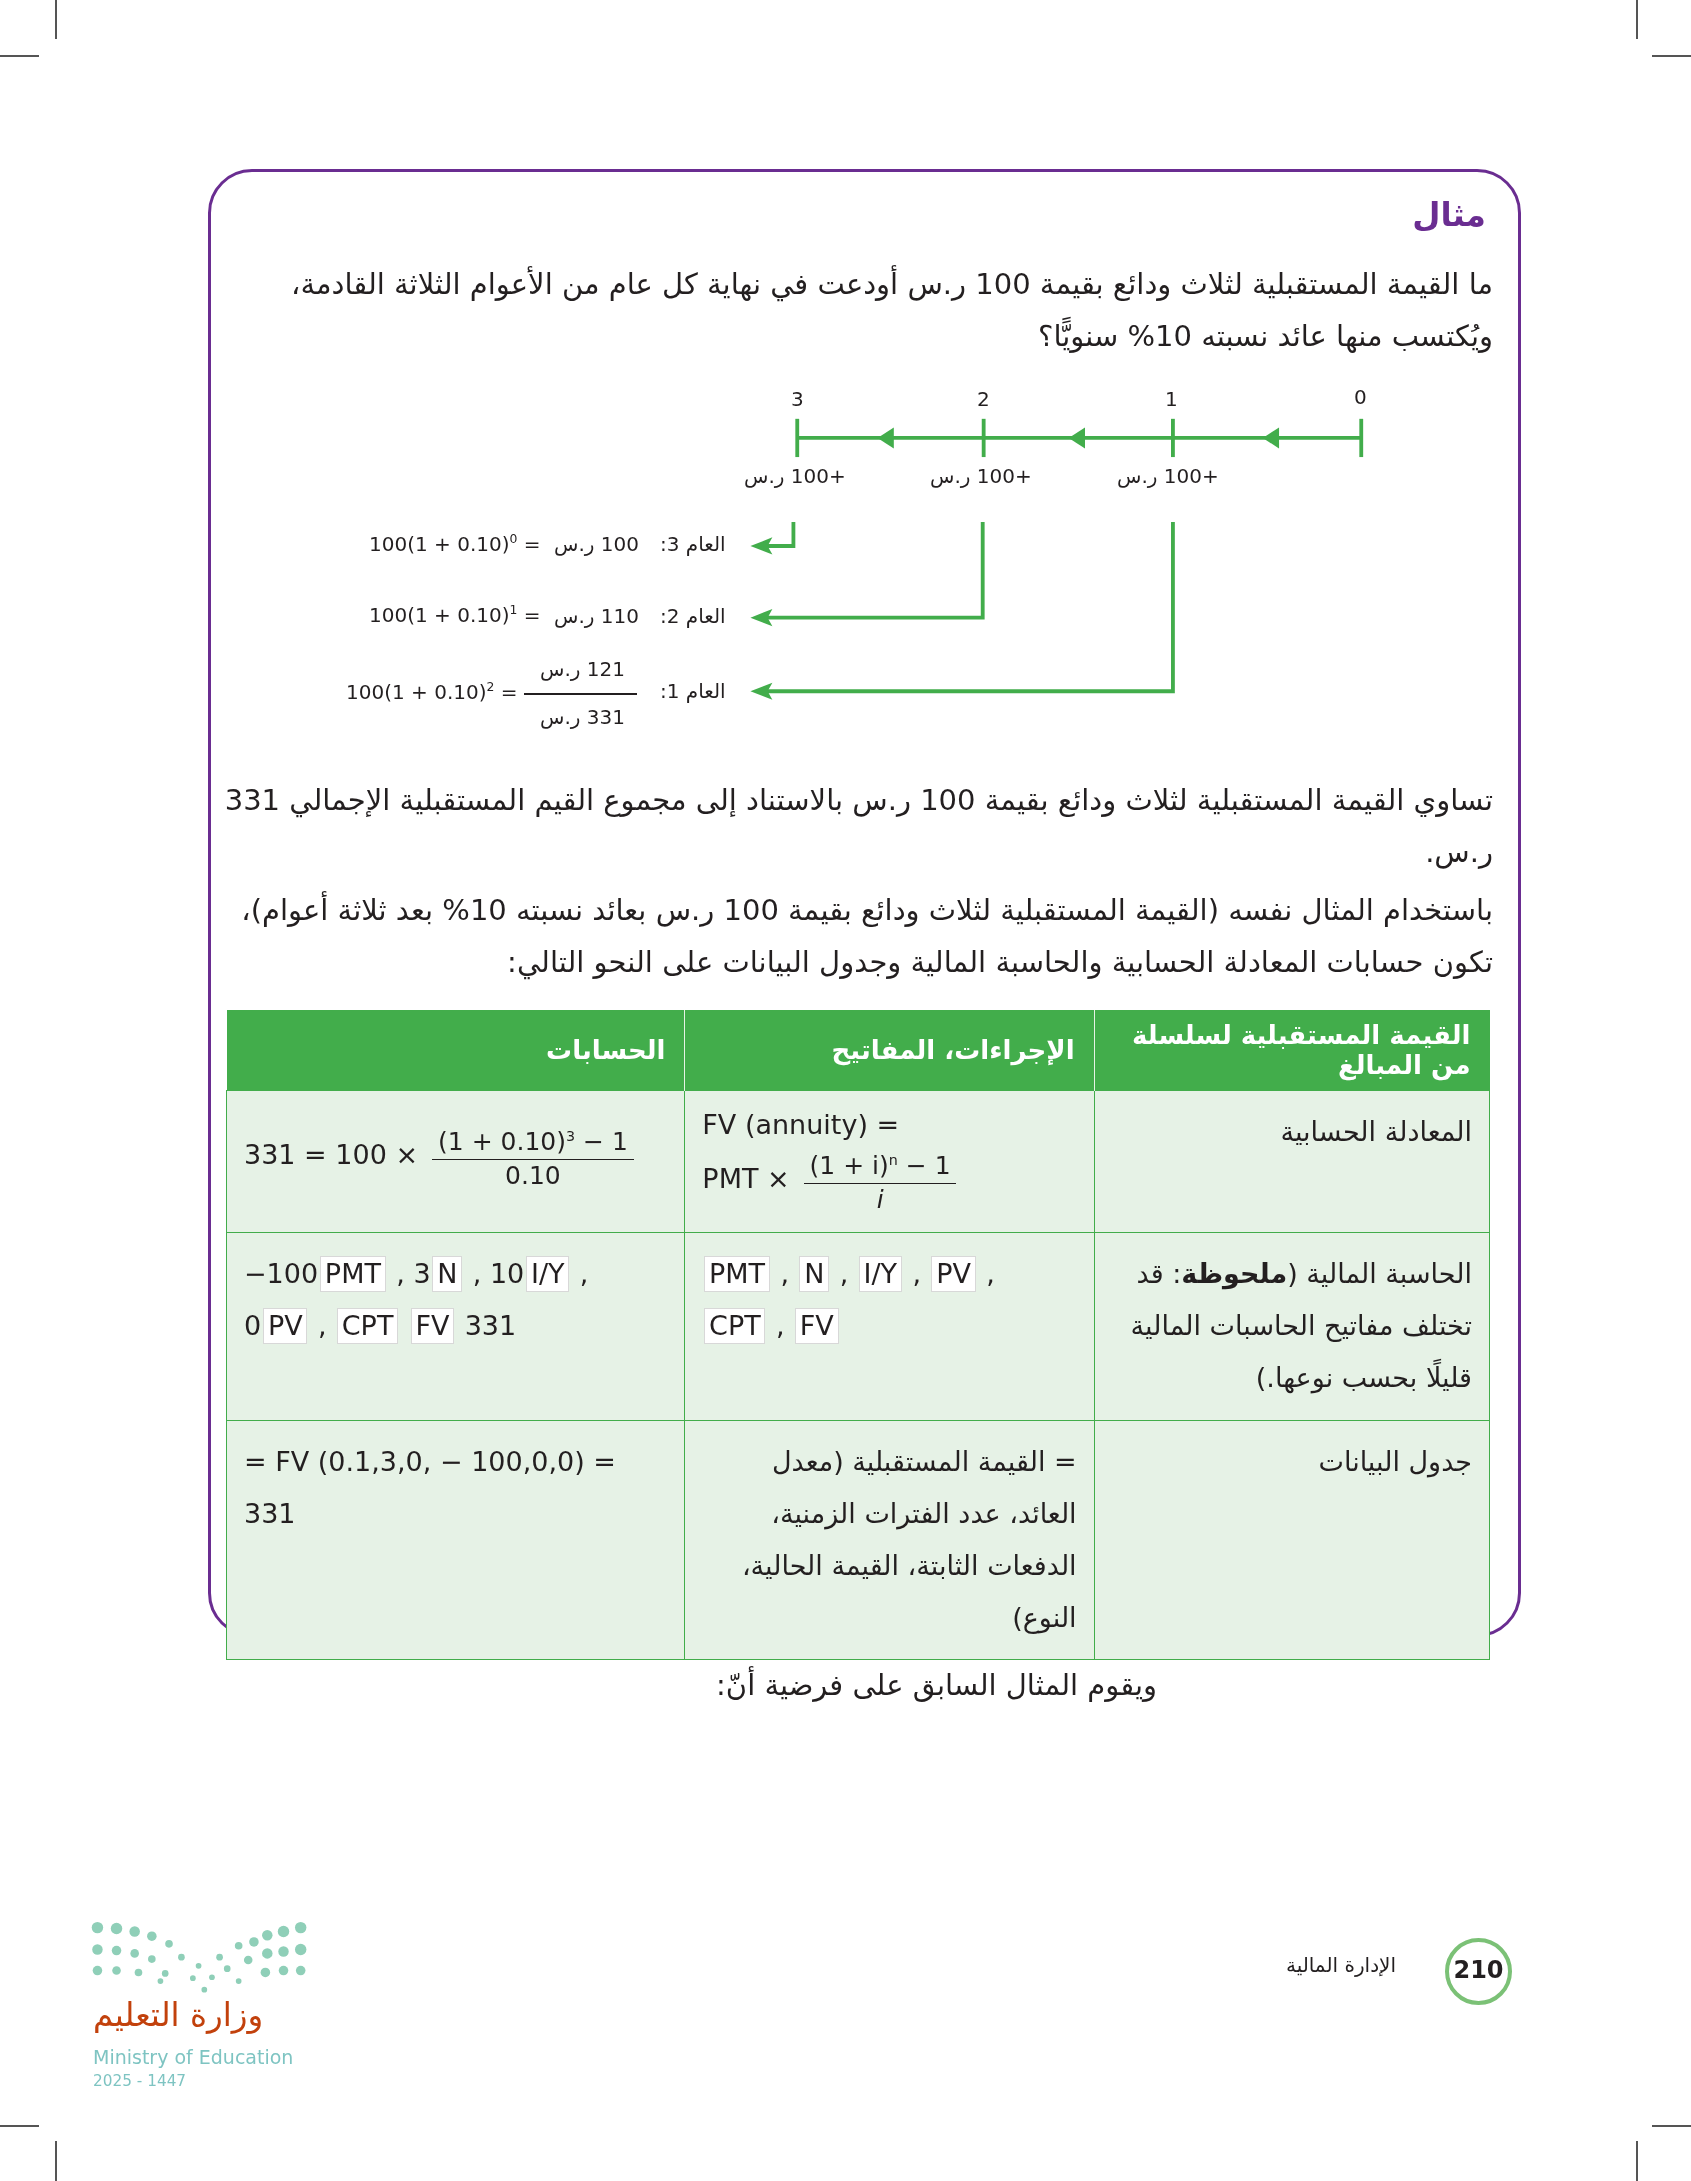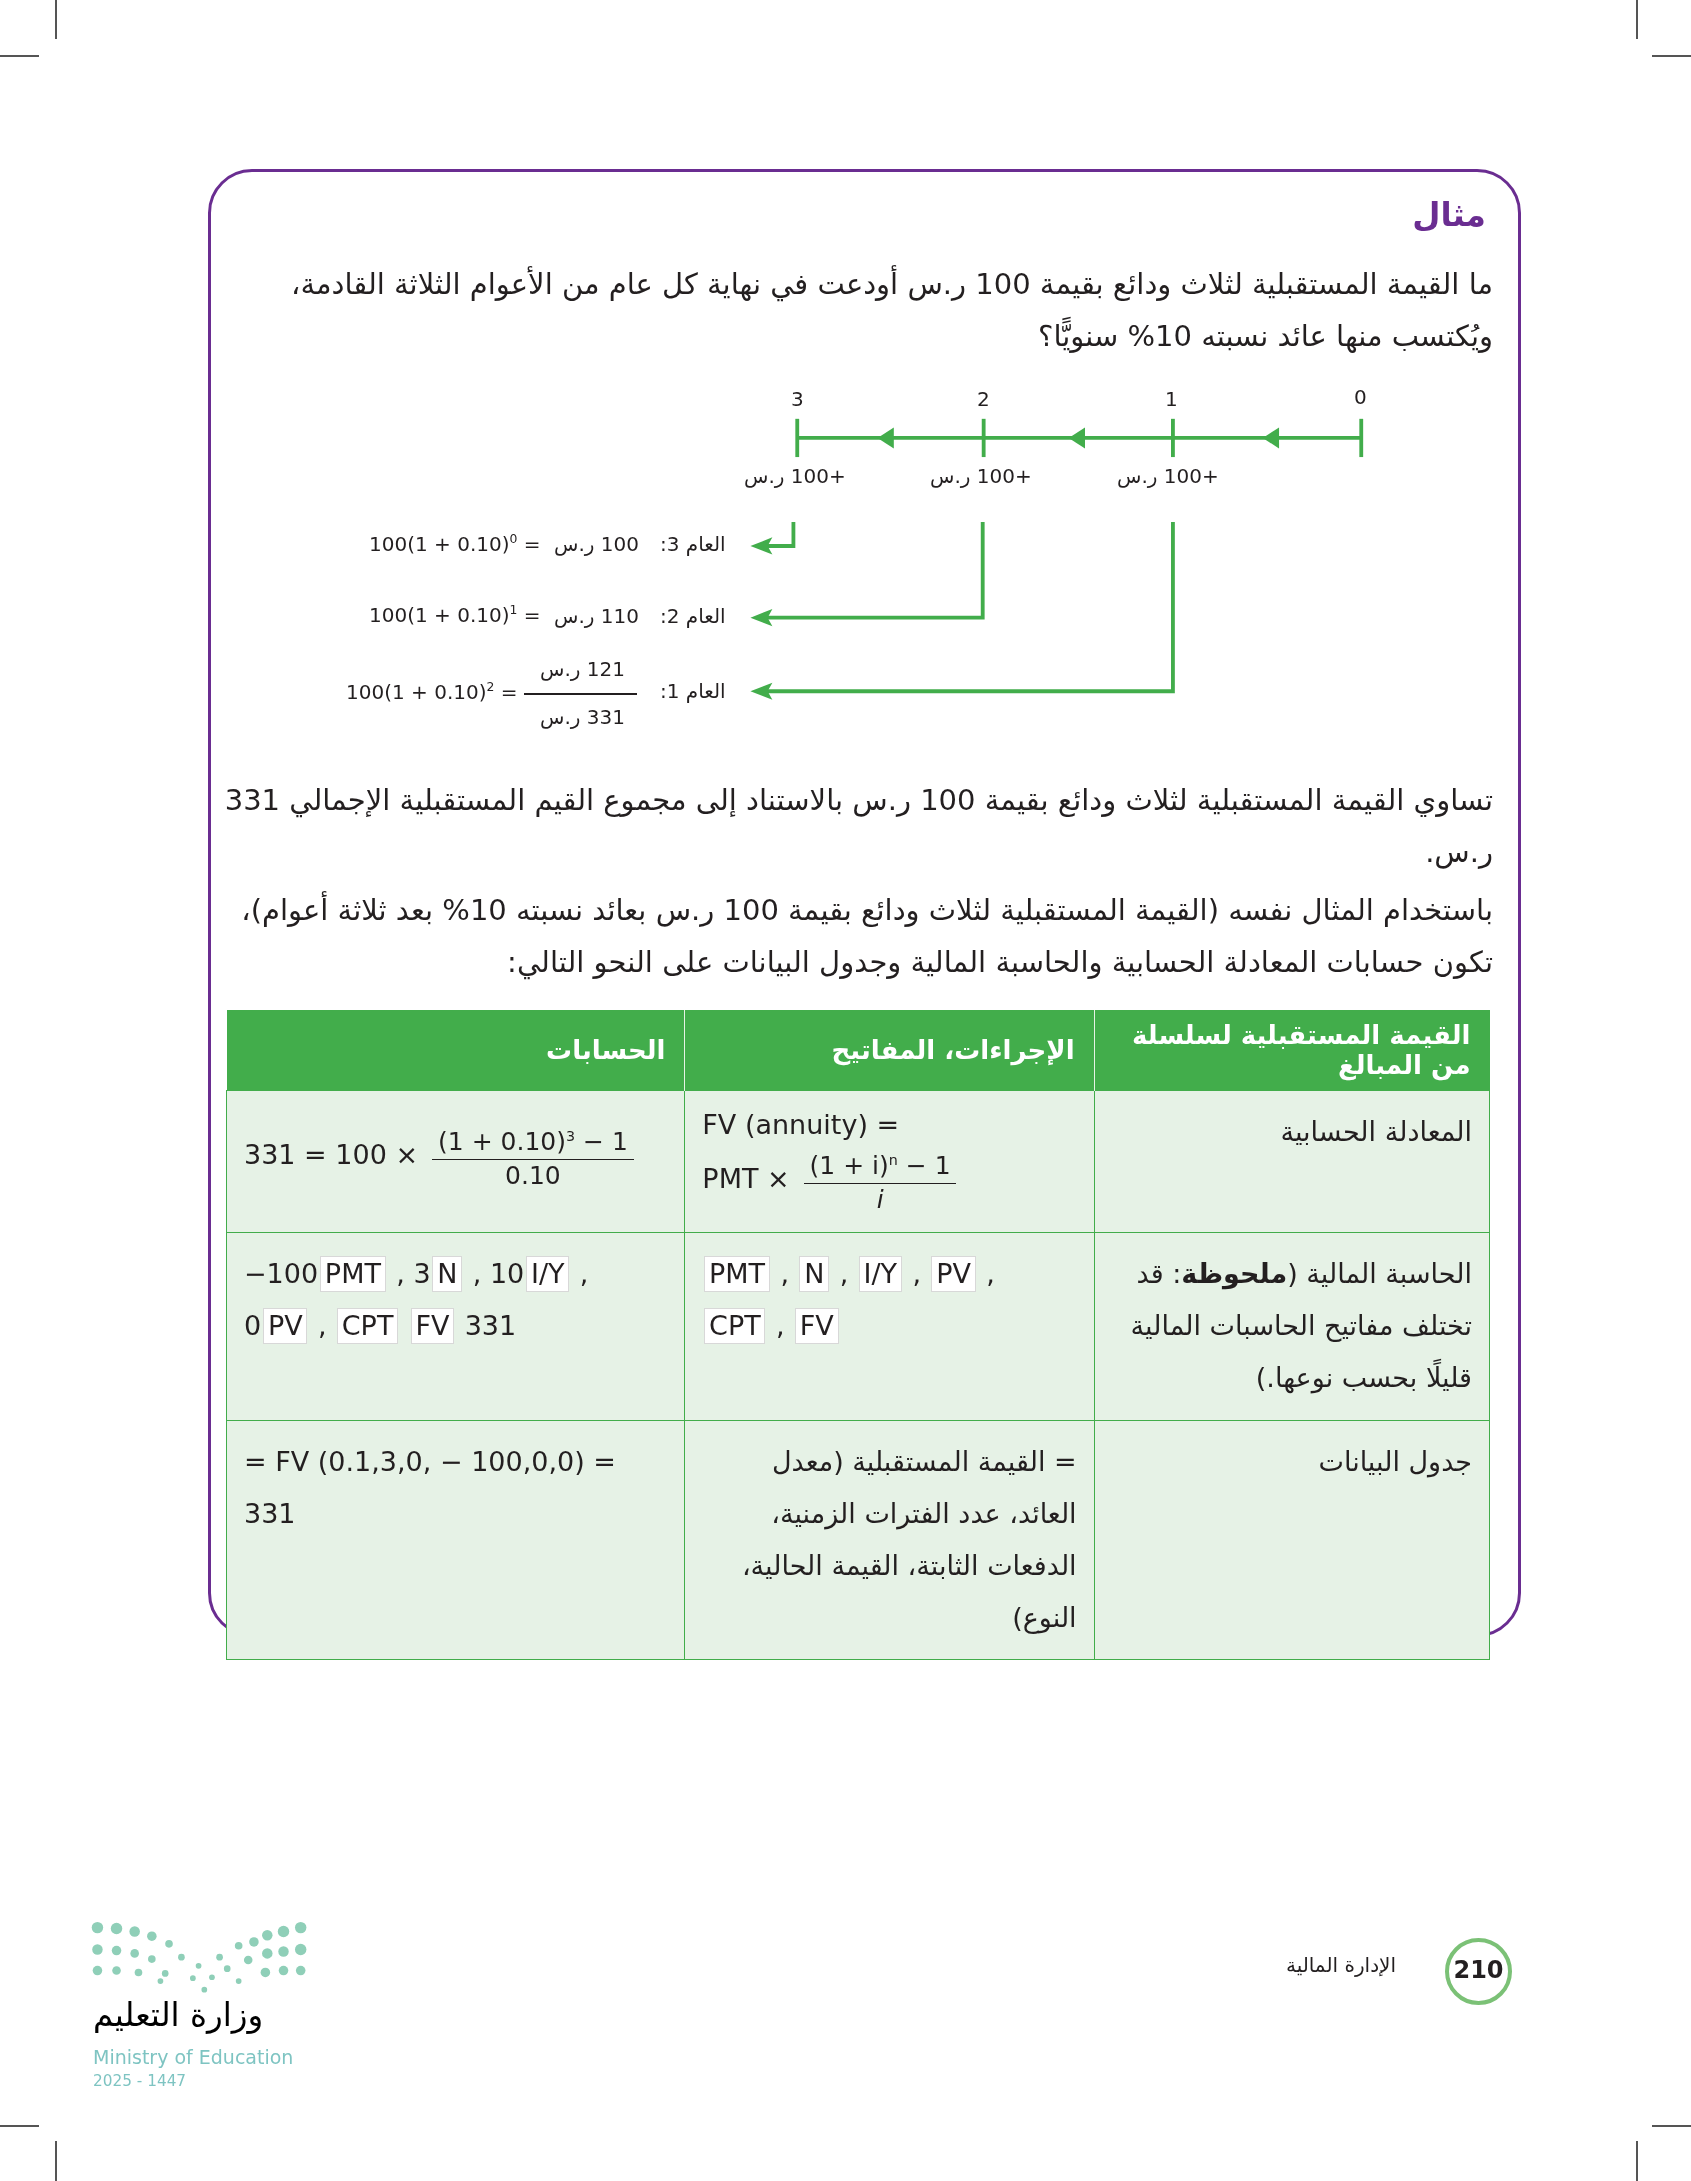--- a/index.html
+++ b/index.html
@@ -45,21 +45,21 @@
   .assume { position:absolute; right:535px; top:1658px; direction:rtl; font-size:29px; line-height:54px; }
   .list-item { display:block; margin-right:38px; }
   .list-num { font-weight:bold; display:inline-block; width:50px; }
 
   
   .pagenum { position:absolute; left:1445px; top:1938px; width:67px; height:67px; border:4.8px solid #7bc176;
              border-radius:50%; box-sizing:border-box; text-align:center; line-height:57px;
              font-size:24px; font-weight:bold; color:#231f20; }
   .chapter { position:absolute; right:296px; top:1953px; direction:rtl; font-size:20px; color:#231f20; }
   .logo { position:absolute; left:86px; top:1912px; width:229px; height:182px; }
-  .logo-ar { position:absolute; left:93px; top:1996px; font-size:32.5px; color:#000000; direction:rtl; }
+  .logo-ar { position:absolute; left:93px; top:1996px; font-size:32.5px; color:#c2410c; direction:rtl; }
   .logo-en { position:absolute; left:93px; top:2046px; font-size:19px; color:#7ec4c2; }
   .logo-yr { position:absolute; left:93px; top:2072px; font-size:15.3px; color:#7ec4c2; }
 </style>
 </head>
 <body>
 
 <div class="crop" style="left:55px;top:0;width:1.9px;height:39px;"></div>
 <div class="crop" style="left:0;top:55px;width:39px;height:1.9px;"></div>
 <div class="crop" style="left:1636px;top:0;width:1.9px;height:39px;"></div>
 <div class="crop" style="left:1652px;top:55px;width:40px;height:1.9px;"></div>
@@ -185,20 +185,21 @@
   </tr>
   <tr>
     <td class="c1" style="height:134px;margin-left:18px;">جدول البيانات</td>
     <td class="c2 ar">= القيمة المستقبلية (معدل العائد، عدد الفترات الزمنية، الدفعات الثابتة، القيمة الحالية، النوع)</td>
     <td class="c3">= FV (0.1,3,0, − 100,0,0) = 331</td>
   </tr>
 </tbody>
   </table>
 
 <div class="assume">
+  <div>ويقوم المثال السابق على فرضية أنّ:</div>
 </div>
 
 <div class="pagenum">210</div>
 <div class="chapter">الإدارة المالية</div>
 
 <svg class="logo" viewBox="0 0 240 190" xmlns="http://www.w3.org/2000/svg">
   <g fill="#8fcfb8">
     <circle cx="12" cy="16" r="6"></circle>
       <circle cx="32" cy="17" r="6"></circle>
       <circle cx="51" cy="20" r="5.5"></circle>

